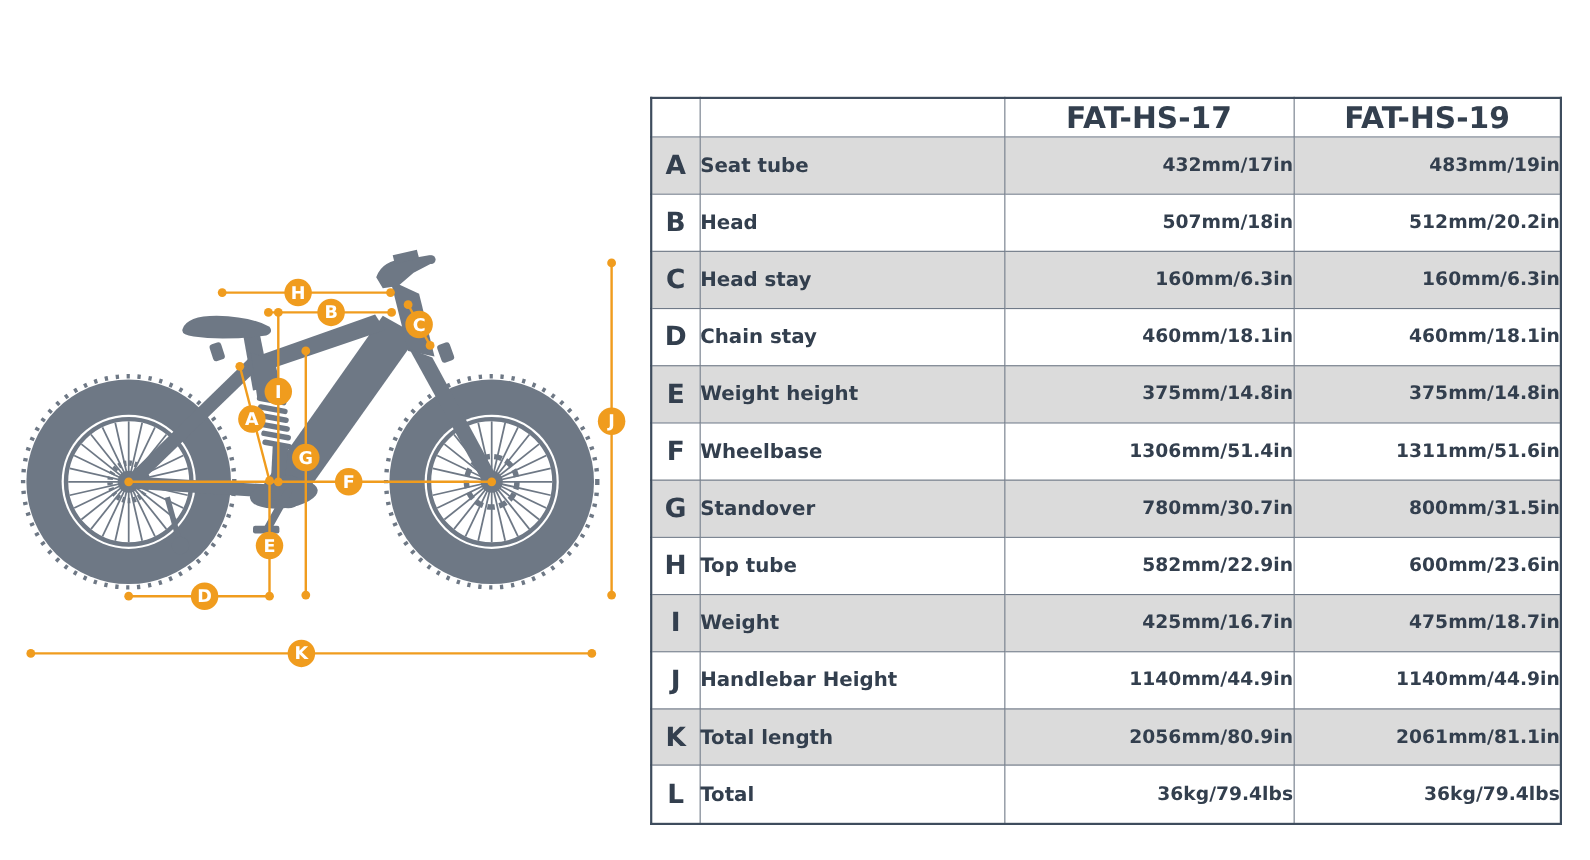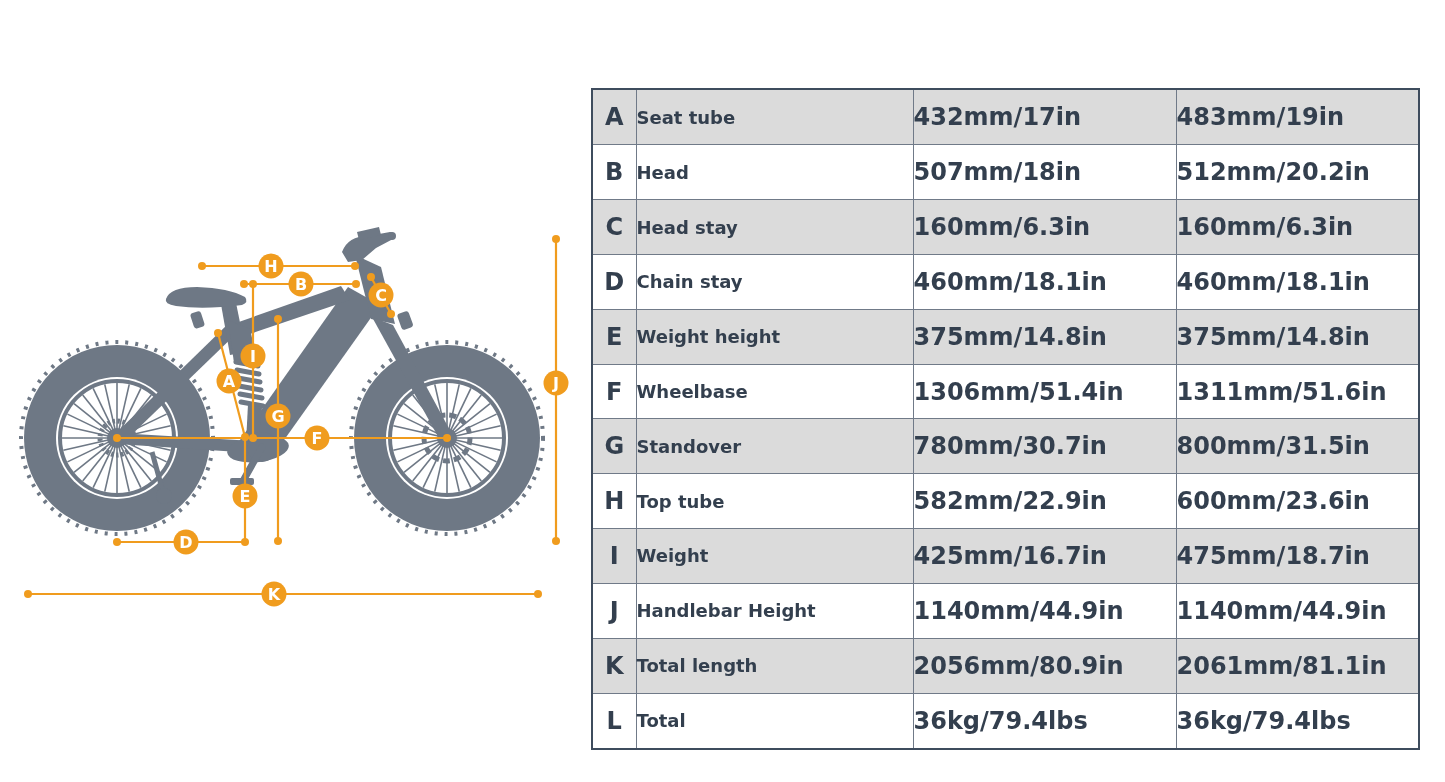--- a/index.html
+++ b/index.html
@@ -6,21 +6,21 @@
   .stage{position:relative;width:1445px;height:782px;background:#fff;overflow:hidden;color:#333F4E;}
   .title{position:absolute;left:591px;top:24px;width:827px;text-align:center;
          font-size:35px;font-weight:bold;letter-spacing:2px;color:#333F4E;}
   .bike-svg{position:absolute;left:0;top:0;}
   table.geo{position:absolute;left:591px;top:88px;width:827px;height:662px;
             border-collapse:collapse;table-layout:fixed;border:2px solid #3E4C5D;background:#fff;}
   table.geo th, table.geo td{border:1px solid #707A88;font-weight:bold;color:#333F4E;padding:0;vertical-align:middle;}
   table.geo th{height:34px;font-size:27px;text-align:center;background:#fff;}
   td.letter{text-align:center;font-size:24px;}
   td.name{text-align:left;padding-left:66px;font-size:18px;}
-  td.val{text-align:left;font-size:24px;}
+  td.val{text-align:right;font-size:17px;}
   tr.gray{background:#DBDBDB;}
 </style>
 </head>
 <body>
 
 <div class="stage">
 
   <svg class="bike-svg" width="600" height="782" viewBox="0 0 600 782">
     <defs>
       <g id="wheel">
@@ -177,20 +177,26 @@
 
 
   <table class="geo">
     <colgroup>
       <col style="width:44px">
         <col style="width:277px">
         <col style="width:263px">
         <col style="width:243px">
     </colgroup>
     <tbody>
+        <tr>
+      <th></th>
+      <th></th>
+      <th>FAT-HS-17</th>
+      <th>FAT-HS-19</th>
+    </tr>
     <tr class="gray">
       <td class="letter">A</td>
       <td class="name">Seat tube</td>
       <td class="val">432mm/17in</td>
       <td class="val">483mm/19in</td>
     </tr>
     <tr>
       <td class="letter">B</td>
       <td class="name">Head</td>
       <td class="val">507mm/18in</td>

